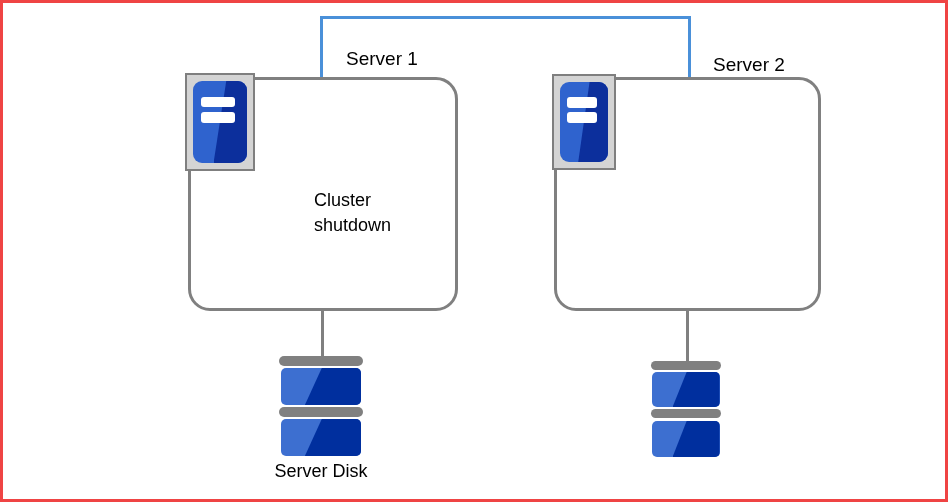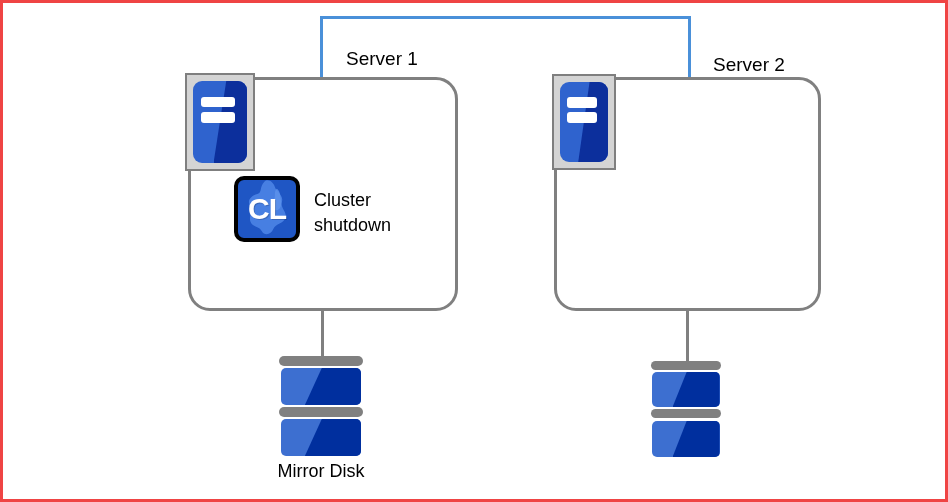--- a/index.html
+++ b/index.html
@@ -175,44 +175,34 @@
 
   <div class="server-box" style="left:185px; top:74px; width:270px; height:234px;"></div>
 
   <div class="machine-icon" style="left:182px; top:70px; width:70px; height:98px;">
     <div class="machine-body">
       <div class="machine-bar b1"></div>
       <div class="machine-bar b2"></div>
     </div>
   </div>
 
-  <div class="cl-icon" style="left:231px; top:173px; width:66px; height:66px;">
-    <svg class="cl-splash" viewBox="0 0 66 66" preserveAspectRatio="none">
-      <path d="M30 2 C24 8 28 14 22 16 C14 18 10 24 14 30 C18 36 12 40 14 47
-               C16 54 24 52 27 58 C30 64 38 62 40 56 C43 49 52 50 54 43
-               C56 36 48 32 50 25 C52 17 44 14 42 8 C40 2 34 -2 30 2 Z" fill="#4f86e8" opacity="0.85"></path>
-      <path d="M44 10 C40 14 44 20 40 23 C36 26 38 32 42 34 C47 36 50 30 49 24
-               C48 18 48 12 44 10 Z" fill="#5e93ec" opacity="0.8"></path>
-    </svg>
-    <div class="cl-text">CL</div>
-  </div>
 
   <div class="text-label" style="left:311px; top:185px; width:150px;">Cluster
 shutdown</div>
 
   <div class="stem" style="left:318px; top:308px; height:47px;"></div>
 
   <div class="disk-stack" style="left:276px; top:353px; width:84px; height:100px;">
     <div class="disk-bar" style="top:0; height:10px;"></div>
     <div class="disk-block" style="top:12px; height:37px;"></div>
     <div class="disk-bar" style="top:51px; height:10px;"></div>
     <div class="disk-block" style="top:63px; height:37px;"></div>
   </div>
 
-  <div class="disk-label" style="left:246px; top:458px; width:144px;">Mirror Disk</div>
+  <div class="disk-label" style="left:246px; top:458px; width:144px;">Server Disk</div>
 
   <div class="server-label" style="left:710px; top:40px;margin-top:12px;">Server 2</div>
 
   <div class="server-box" style="left:551px; top:74px; width:267px; height:234px;"></div>
 
   <div class="machine-icon" style="left:549px; top:71px; width:64px; height:96px;">
     <div class="machine-body">
       <div class="machine-bar b1"></div>
       <div class="machine-bar b2"></div>
     </div>

